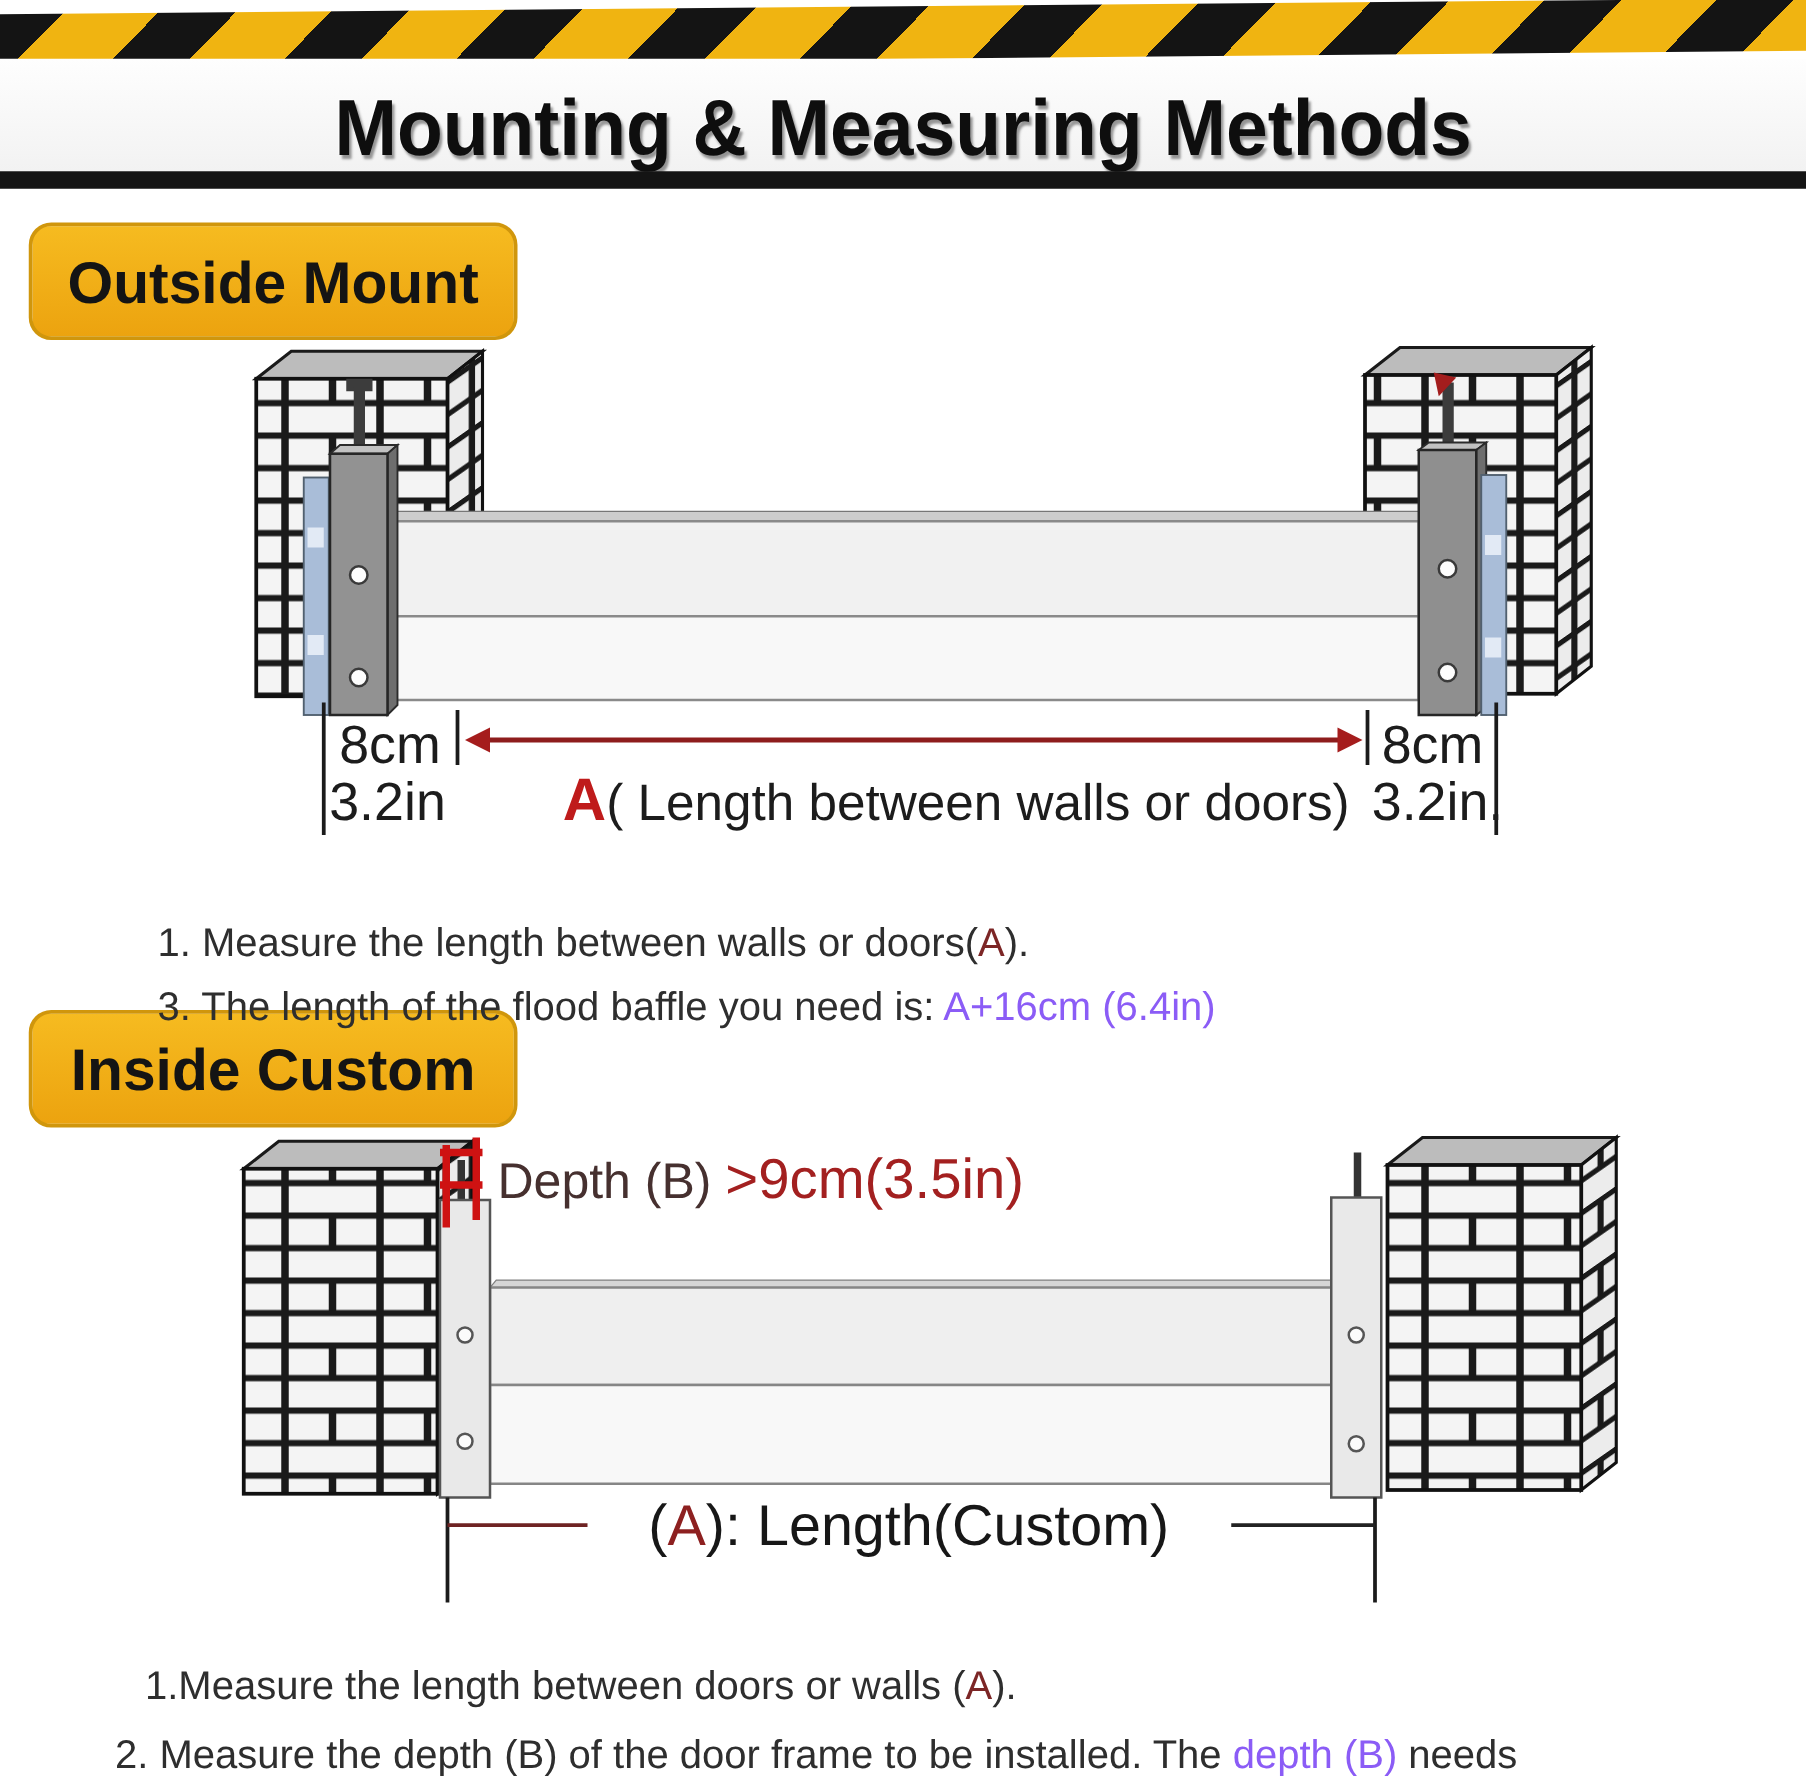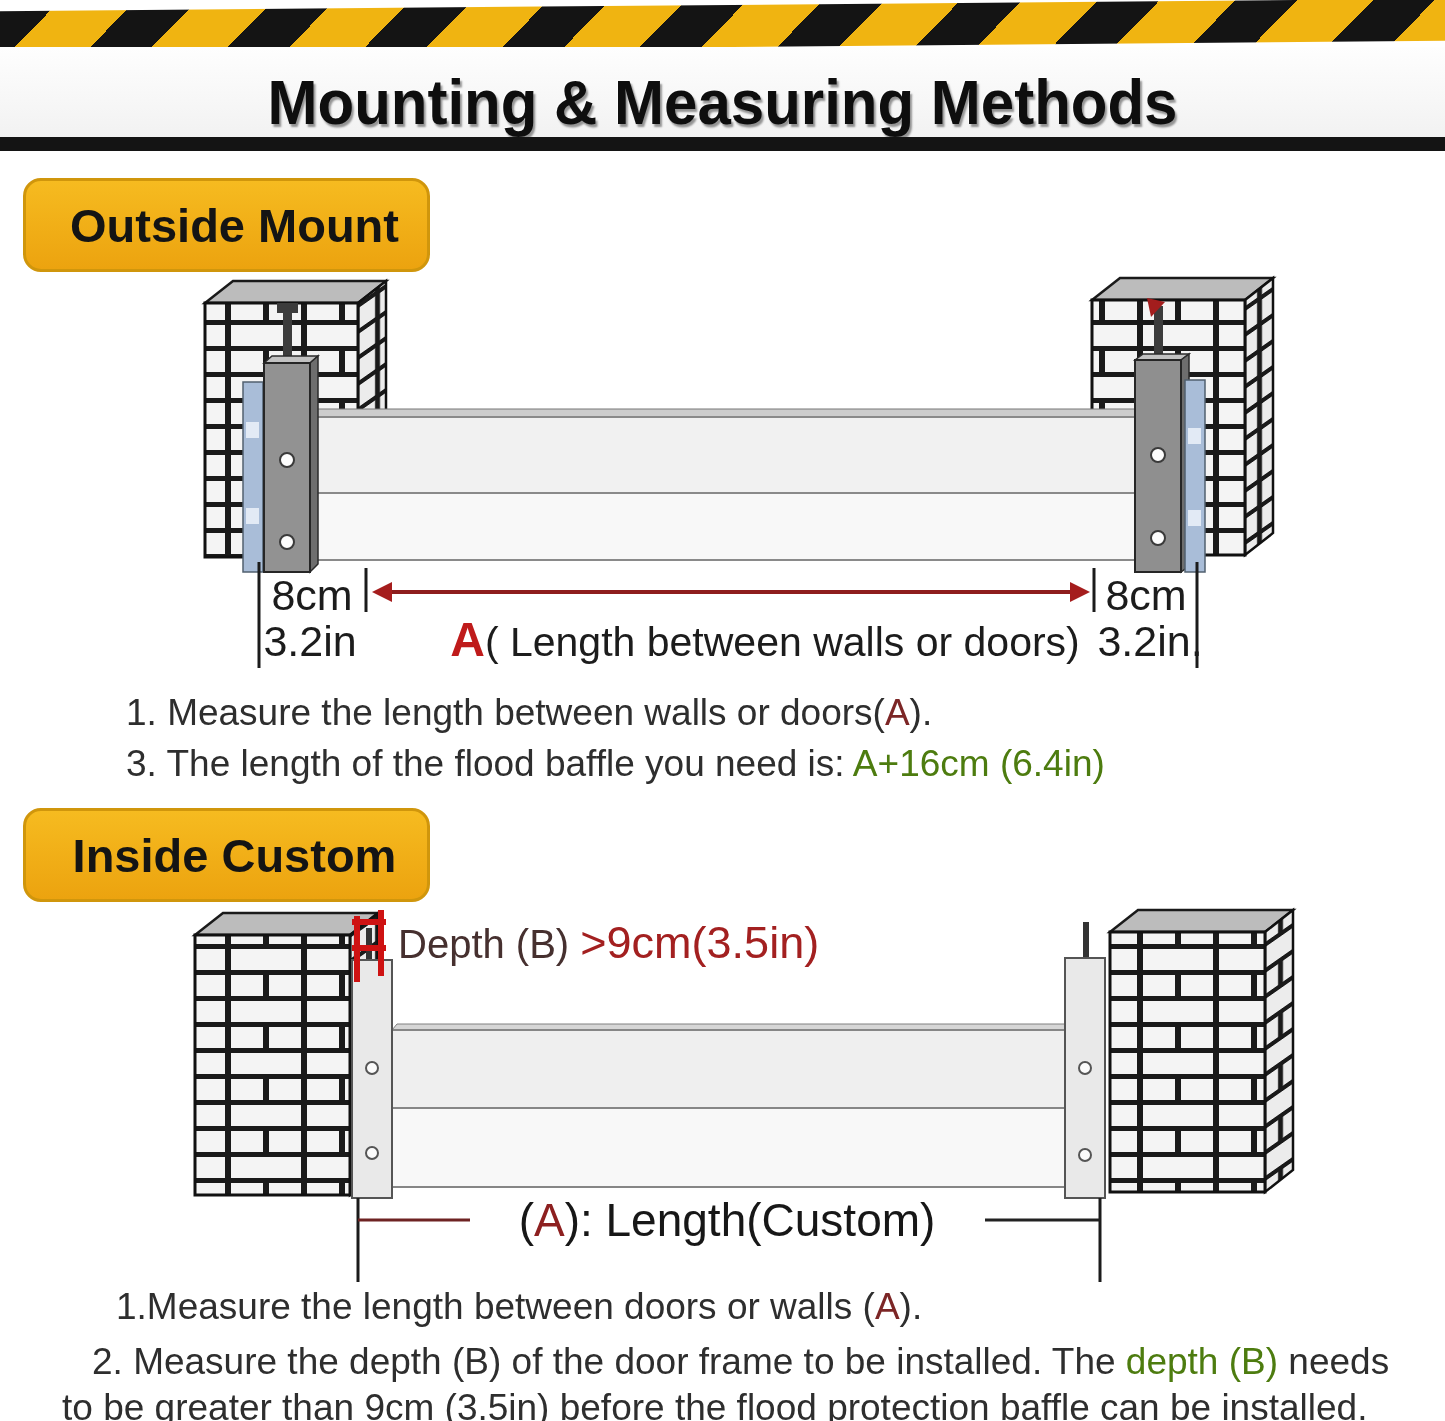--- a/index.html
+++ b/index.html
@@ -17,27 +17,27 @@
   .title{font-size:60px;font-weight:700;color:#0e0e0e;letter-spacing:0;
     transform:scaleY(1.06);
     text-shadow:2px 3px 2px rgba(0,0,0,.4),-1px -1px 0 rgba(255,255,255,.7);}
   .blackbar{position:absolute;left:0;right:0;top:137px;height:14px;background:#141414;}
 
   
   .badge{position:absolute;left:23px;width:385px;
     background:linear-gradient(#f6bb20,#eca30f);
     border:3px solid #d0960c;border-radius:18px;
     display:flex;align-items:center;justify-content:center;
-    font-size:47px;font-weight:600;color:#141414;padding-left:16px;}
+    font-size:47px;font-weight:600;color:#141414;}
   #badge-outside{top:178px;height:88px;}
   #badge-inside{top:808px;height:88px;}
 
   
-  .instr{position:absolute;font-size:37px;color:#2e2e2e;white-space:nowrap;}
-  .red{color:#4d7c0f;}
+  .instr{position:absolute;font-size:32px;color:#2e2e2e;white-space:nowrap;margin-top:44px;}
+  .red{color:#8b5cf6;}
   .redvar{color:#7c2626;}
 
   
   .t-dim{font-size:43px;fill:#1c1c1c;}
   .t-label{font-size:41px;fill:#1c1c1c;}
   .t-varbig{font-size:48px;font-weight:700;fill:#bf1b1b;}
   .t-len{font-size:46px;fill:#171717;}
   .t-lenvar{fill:#8d2020;}
   .t-depth{font-size:40px;fill:#46302f;}
   .t-depthred{font-size:45px;fill:#a32020;}

